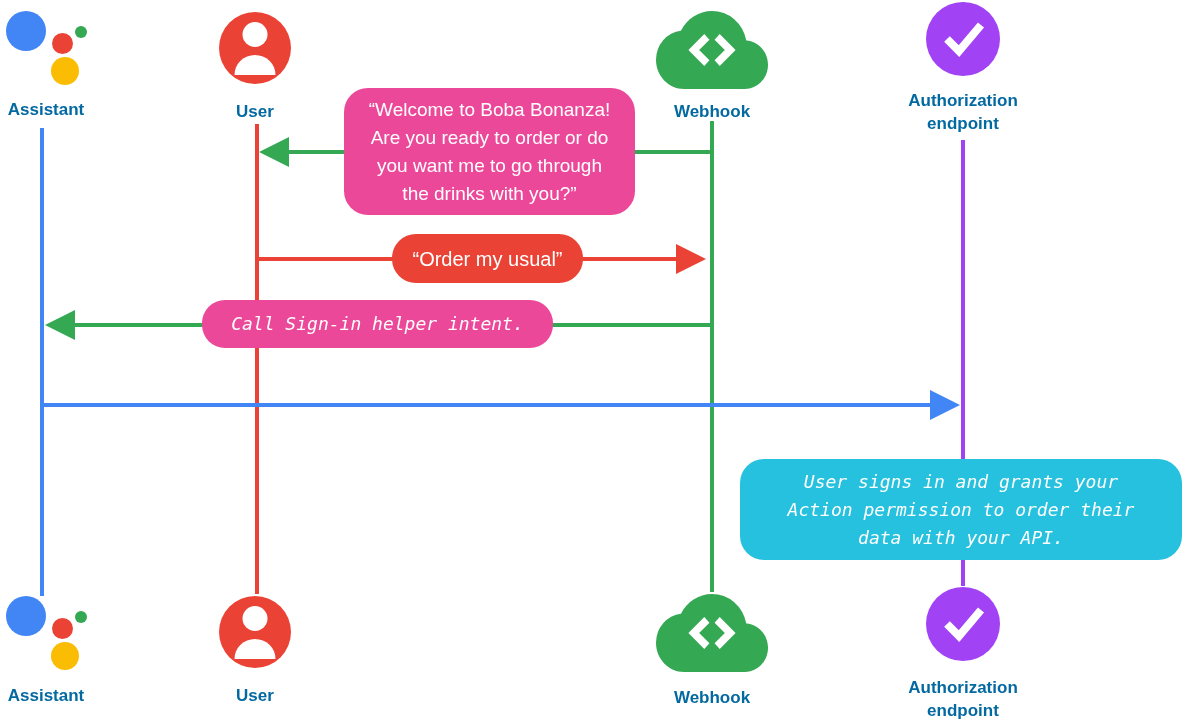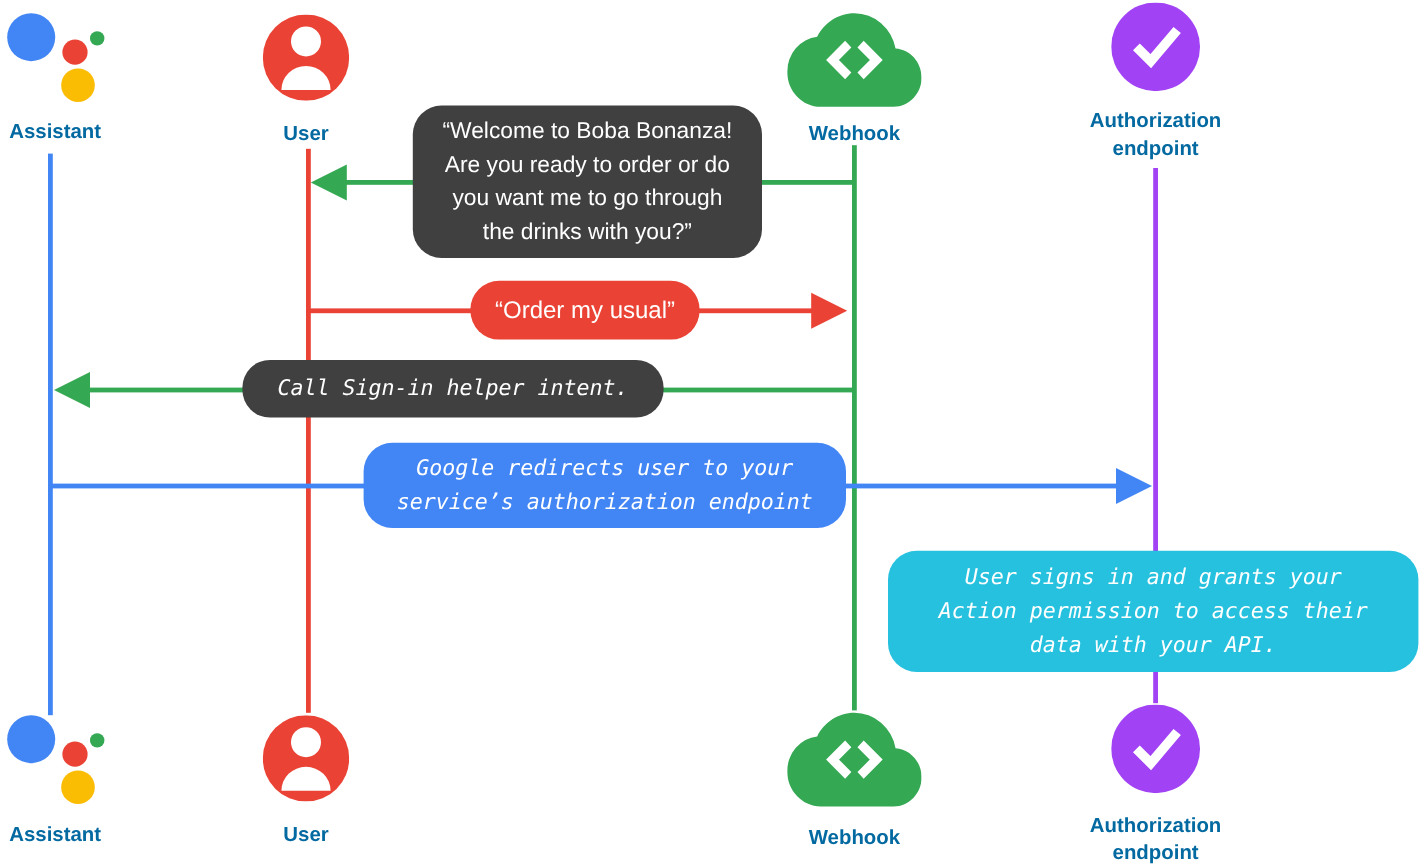--- a/index.html
+++ b/index.html
@@ -21,21 +21,21 @@
   
   .head{position:absolute;width:0;height:0;border-top:15px solid transparent;border-bottom:15px solid transparent;}
   .head-left-green{border-right:30px solid #34A853;}
   .head-right-red{border-left:30px solid #EA4335;}
   .head-right-blue{border-left:30px solid #4285F4;}
   
   .bubble{
     position:absolute;display:flex;align-items:center;justify-content:center;
     color:#ffffff;text-align:center;white-space:pre-line;border-radius:24px;
   }
-  .bb-green{background:#404040;text-align:center;}
+  .bb-green{background:#ec4899;text-align:center;}
   .bb-red{background:#EA4335;}
   .bb-blue{background:#4285F4;}
   .bb-cyan{background:#26C1DE;}
   .speech{font-size:19px;line-height:28px;}
   .code{font-family:"DejaVu Sans Mono",monospace;font-style:italic;font-size:18px;line-height:28px;}
   
   .actor-label{
     position:absolute;transform:translateX(-50%);color:#0369a1;
     font-size:17px;font-weight:600;text-align:center;white-space:pre-line;line-height:23px;
   }
@@ -67,25 +67,23 @@
 
   <div class="bubble bb-green speech" style="left:344px;top:88px;width:291px;height:127px;">“Welcome to Boba Bonanza!
 Are you ready to order or do
 you want me to go through
 the drinks with you?”</div>
 
   <div class="bubble bb-red speech" style="left:392px;top:234px;width:191px;height:49px;font-size:20px;">“Order my usual”</div>
 
   <div class="bubble bb-green code" style="left:202px;top:300px;width:351px;height:48px;border-radius:23px;">Call Sign-in helper intent.</div>
 
-  <div class="bubble bb-blue code" style="left:303px;top:369px;width:402px;height:71px;">Google redirects user to your
-service’s authorization endpoint</div>
 
   <div class="bubble bb-cyan code" style="left:740px;top:459px;width:442px;height:101px;">User signs in and grants your
-Action permission to access their
+Action permission to order their
 data with your API.</div>
 
   <div class="icon-group" style="left:0;top:0;width:92px;height:92px;">
     <div class="dot" style="left:6px;top:11px;width:40px;height:40px;background:#4285F4;"></div>
     <div class="dot" style="left:75px;top:26px;width:12px;height:12px;background:#34A853;"></div>
     <div class="dot" style="left:52px;top:33px;width:21px;height:21px;background:#EA4335;"></div>
     <div class="dot" style="left:51px;top:57px;width:28px;height:28px;background:#FBBC04;"></div>
   </div>
   <div class="actor-label" style="left:46px;top:98px;">Assistant</div>
 

